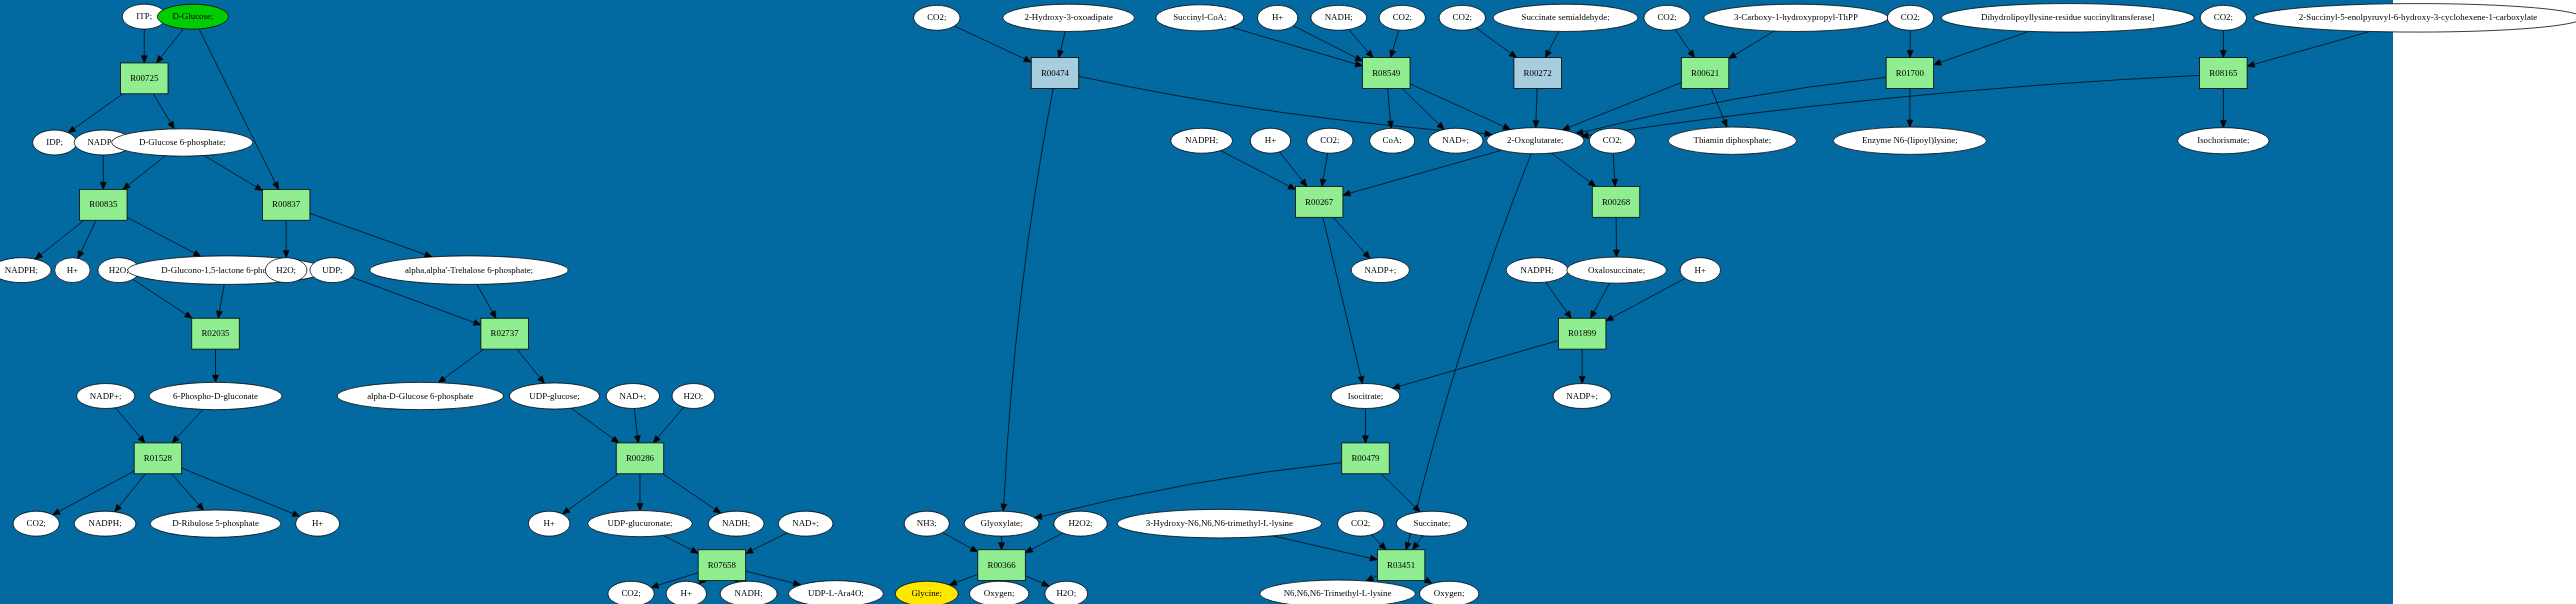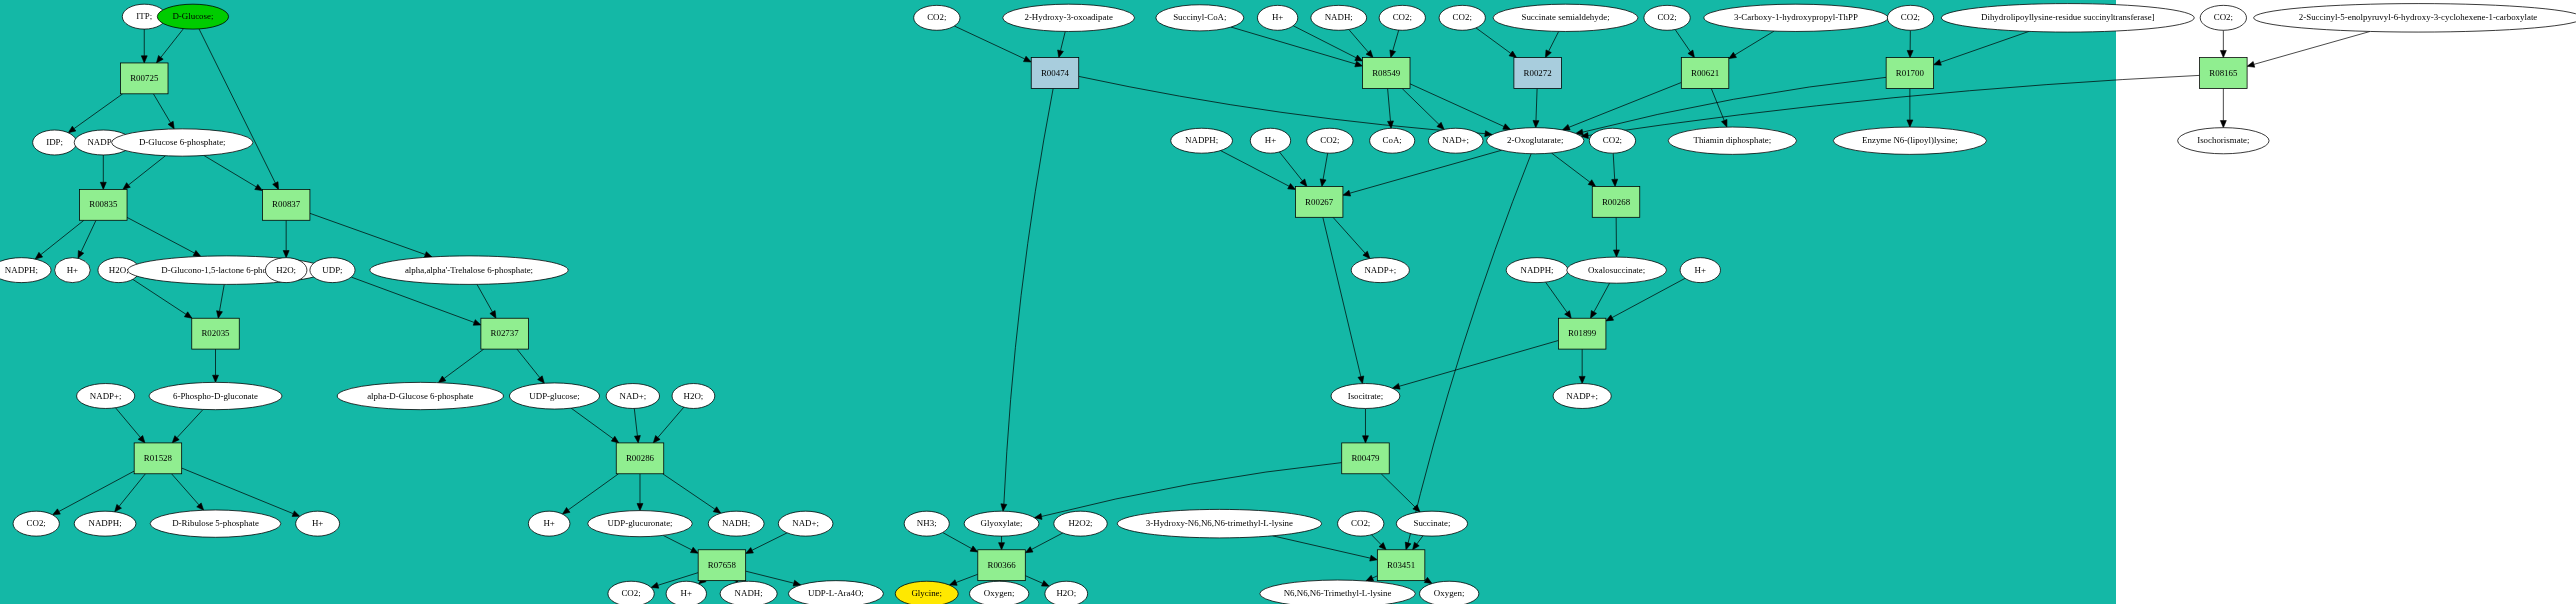--- a/index.html
+++ b/index.html
@@ -1,18 +1,18 @@
 <!DOCTYPE html>
 <html style="font-size:9.5px"><head>
 <meta charset="utf-8">
 <style>
   html,body{margin:0;padding:0;background:#ffffff;}
   body{width:2576px;height:605px;overflow:hidden;
        font-family:"Liberation Serif", serif;}
-  #graph{position:relative;width:2116px;height:605px;background:#14b8a6;}
+  #graph{position:relative;width:2393px;height:605px;background:#0369a1;}
   svg{display:block;}
   .node-ell{stroke:#000;stroke-width:1.3px;}
   .node-rect{stroke:#000;stroke-width:1.3px;}
   .nlabel{font-family:"Liberation Serif", serif;font-size:15px;fill:#000;
           text-anchor:middle;dominant-baseline:middle;}
   .edge{fill:none;stroke:#000;stroke-width:1.2px;}
   .arrow{fill:#000;stroke:#000;stroke-width:1px;}
 </style>
 </head>
 <body>

